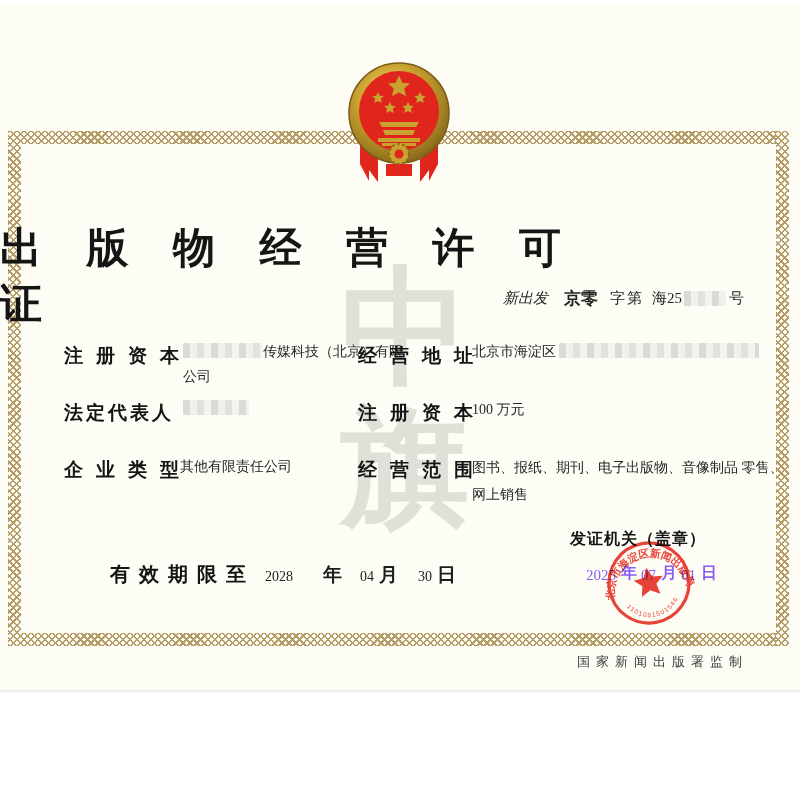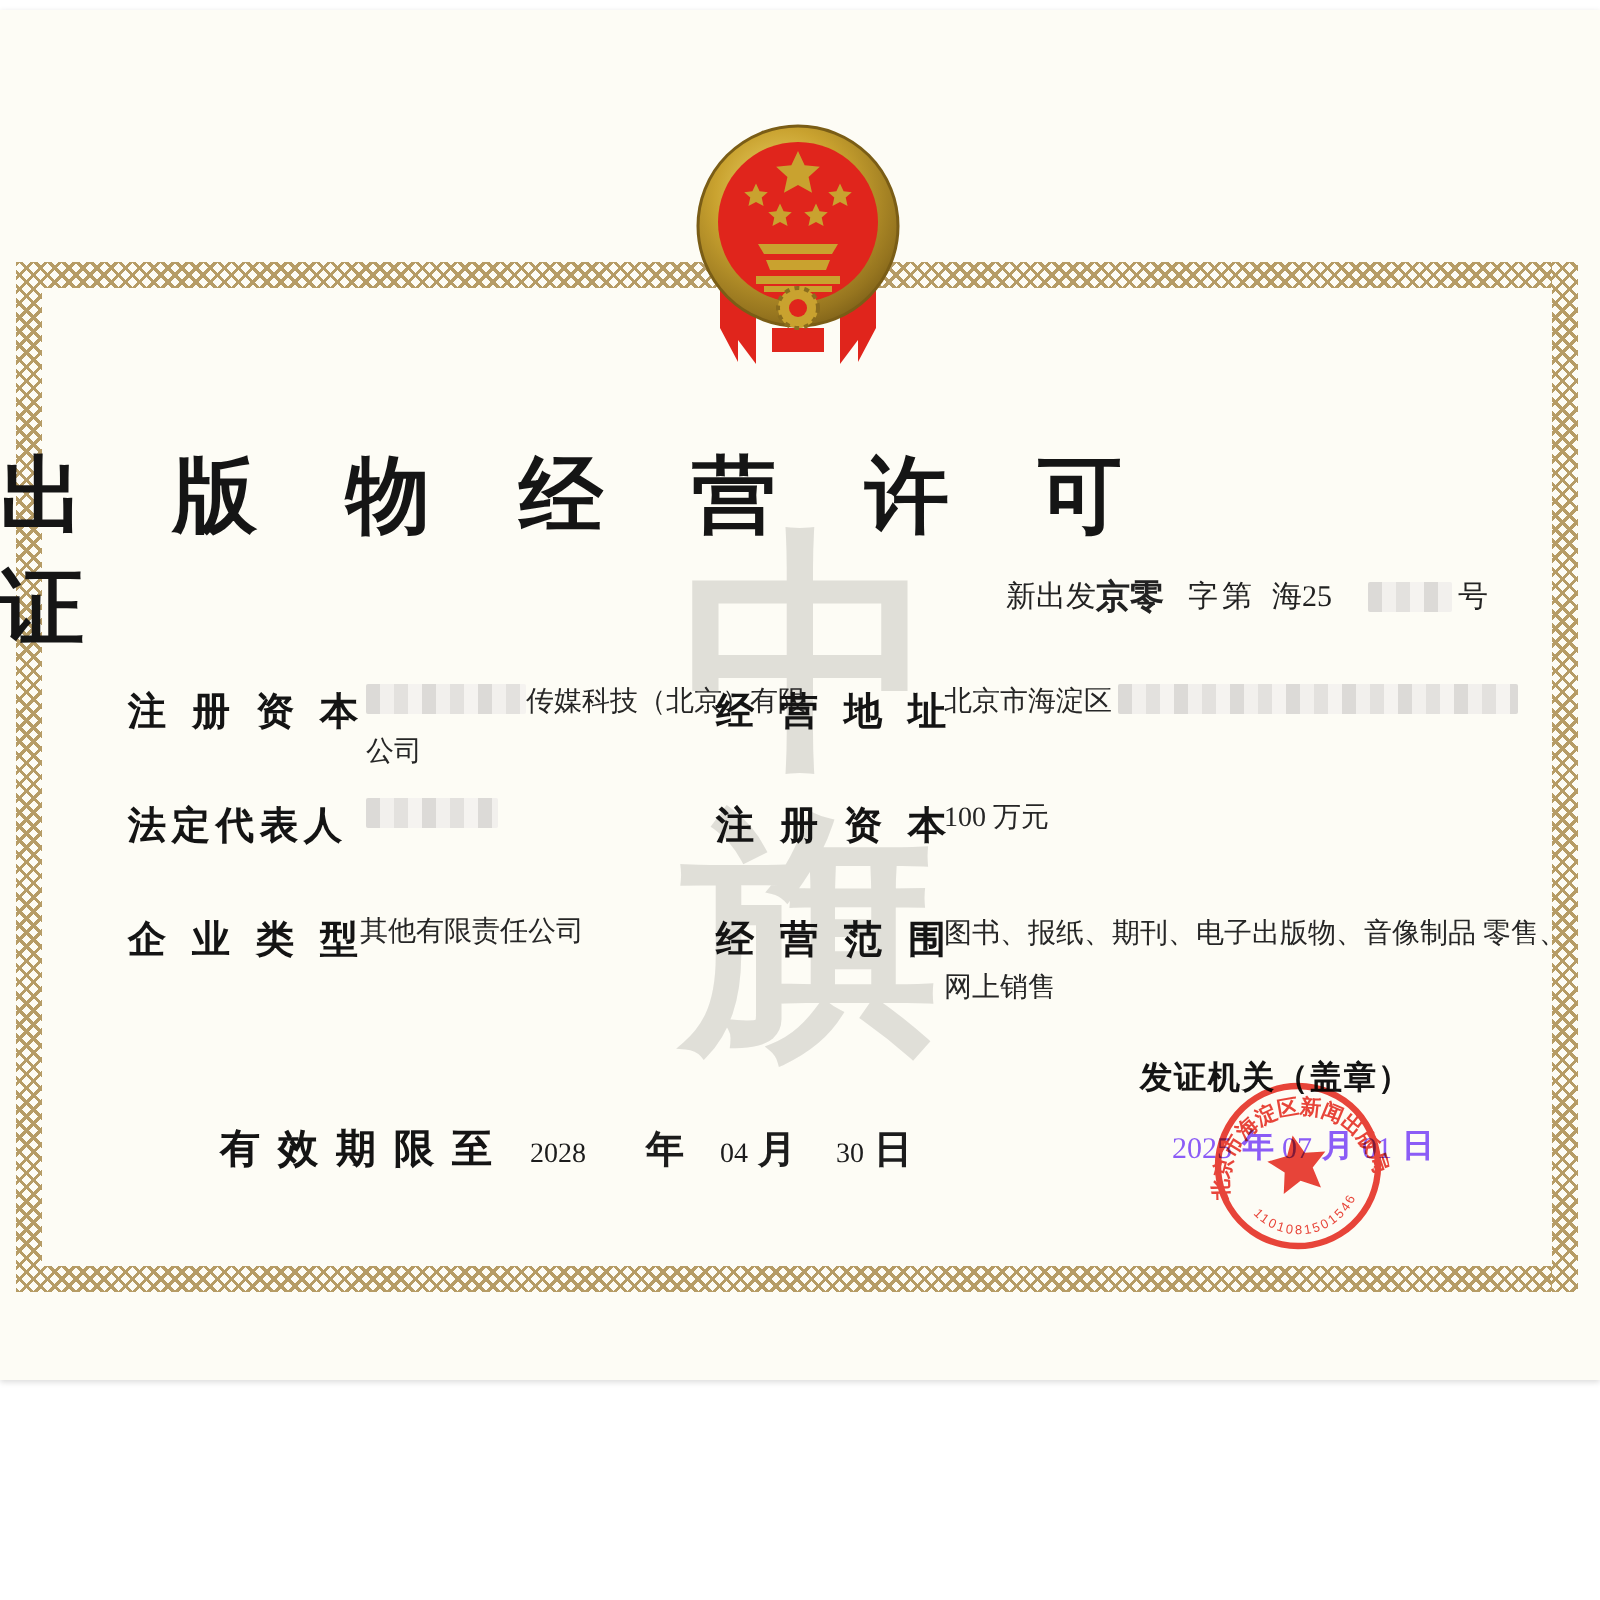--- a/index.html
+++ b/index.html
@@ -22,24 +22,24 @@
              font-size:128px;letter-spacing:0;}
   .watermark span{display:block;}
 
   .emblem{position:absolute;left:338px;top:60px;z-index:3;}
 
   .title{position:absolute;left:0;top:220px;width:656px;z-index:2;
          font-size:42px;font-weight:bold;letter-spacing:17px;color:#151515;}
 
   .serial{position:absolute;top:287px;right:56px;z-index:2;font-size:15px;color:#222;
           display:flex;align-items:center;}
-  .serial .s-pre{}
+  .serial .s-pre{margin-right:16px;font-style:italic;}
   .serial .s-bold{font-weight:bold;font-size:17px;margin-right:12px;}
   .serial .s-zi{margin-right:8px;letter-spacing:2px;}
-  .serial .s-hai{margin-right:18px;}
+  .serial .s-hai{margin-right:2px;}
   .serial .s-hao{margin-left:3px;}
 
   .mosaic{display:inline-block;height:15px;vertical-align:-2px;border-radius:1px;
           background-color:#eceae7;
           background-image:repeating-linear-gradient(90deg,#dcdad7 0 7px,#f2f0ed 7px 14px,#e3e1de 14px 21px,#f5f3f0 21px 28px);}
 
   .lbl{position:absolute;z-index:2;font-weight:bold;font-size:19px;color:#141414;white-space:nowrap;}
   .ls4{letter-spacing:13px;}
   .ls5{letter-spacing:3px;text-align:right;}
   .val{position:absolute;z-index:2;font-size:14px;color:#262626;line-height:25px;white-space:nowrap;}
@@ -179,14 +179,15 @@
     <circle cx="45" cy="45" r="40" fill="none" stroke="#e8372c" stroke-width="3.2"></circle>
     <use href="#star" transform="translate(45,45) scale(1.55)" fill="#e8372c"></use>
     <text font-size="10.5" fill="#e8372c" font-weight="bold" font-family="'Liberation Serif',serif">
       <textPath href="#arcTop" startOffset="50%" text-anchor="middle">北京市海淀区新闻出版局</textPath>
     </text>
     <text font-size="6.5" fill="#e8372c" letter-spacing="1.2" font-family="'Liberation Sans',sans-serif">
       <textPath href="#arcBot" startOffset="50%" text-anchor="middle">1101081501546</textPath>
     </text>
   </svg>
 
+  <div class="footer">国家新闻出版署监制</div>
 
 </div>
 
 </body></html>

